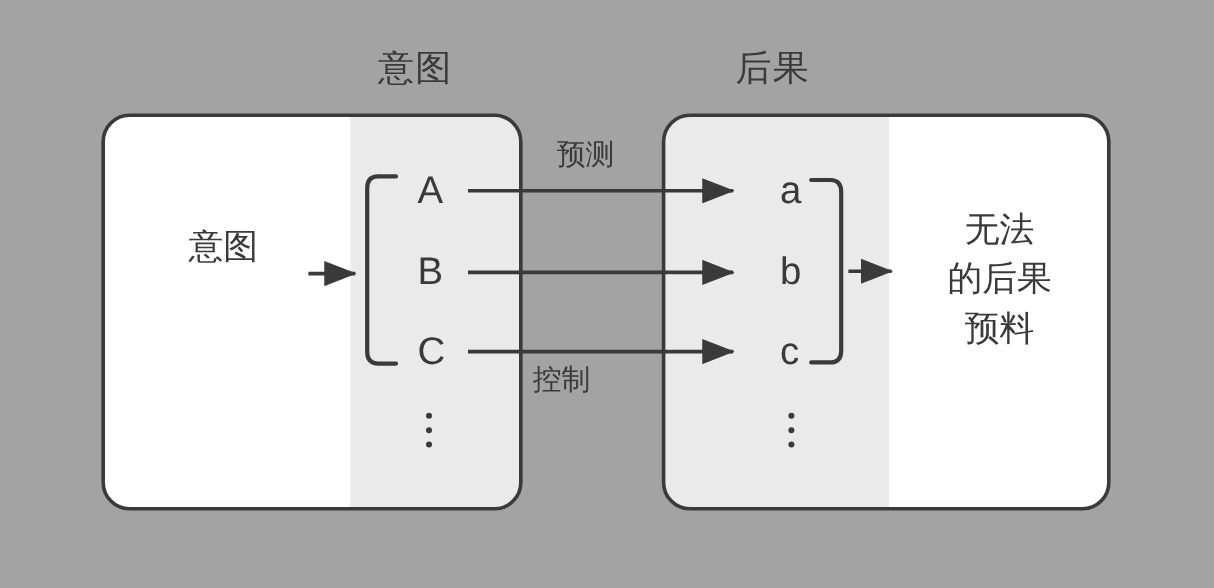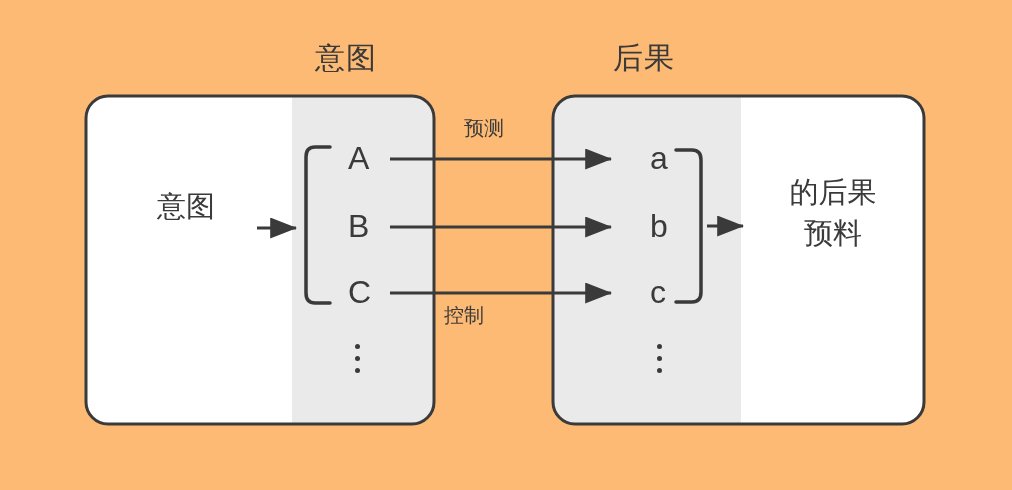--- a/index.html
+++ b/index.html
@@ -7,21 +7,21 @@
     padding: 0;
     background: #ffffff;
   }
   body {
     font-family: "Liberation Sans", "DejaVu Sans", sans-serif;
   }
   #canvas {
     position: relative;
     width: 1012px;
     height: 490px;
-    background: #fdba74;
+    background: #a3a3a3;
     overflow: hidden;
   }
   .svg-layer {
     position: absolute;
     left: 0;
     top: 0;
     width: 1012px;
     height: 490px;
   }
   .txt {
@@ -40,21 +40,21 @@
     letter-spacing: 0;
   }
   .block-text {
     font-size: 29px;
     color: #3a3a3a;
     text-align: center;
     line-height: 1.42;
     white-space: normal;
   }
   .edge-label {
-    font-size: 20px;
+    font-size: 24px;
     color: #3a3a3a;
   }
   .dots-col {
     position: absolute;
     display: flex;
     flex-direction: column;
     align-items: center;
     gap: 7px;
   }
   .dot {
@@ -131,17 +131,18 @@
   <div class="txt item-label" style="left:650px; top:210px;">b</div>
   <div class="txt item-label" style="left:650px; top:276px;">c</div>
 
   <div class="dots-col" style="left:657px; top:344px;">
     <span class="dot"></span>
     <span class="dot"></span>
     <span class="dot"></span>
   </div>
 
   <div class="txt block-text" style="left:758px; top:172px; width:150px;">
+    <div>无法</div>
     <div>的后果</div>
     <div>预料</div>
   </div>
 
 </div>
 
 </body></html>

